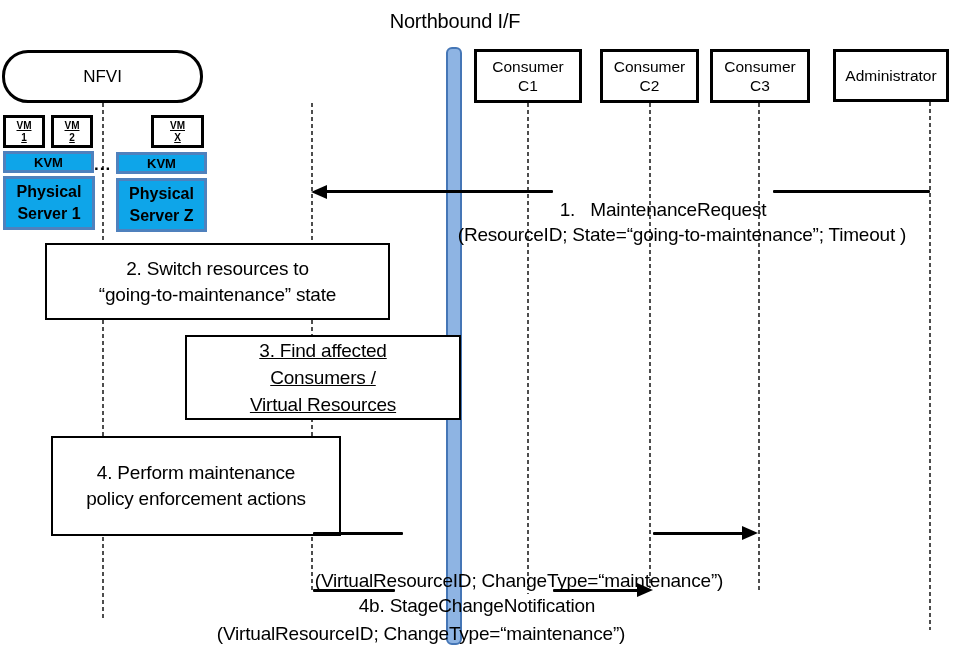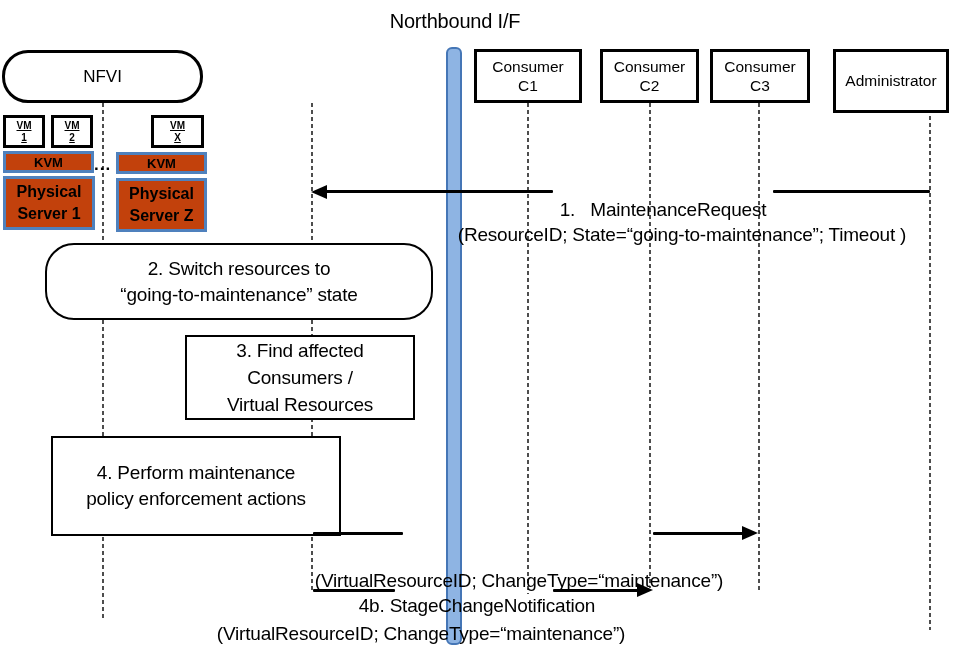--- a/index.html
+++ b/index.html
@@ -34,21 +34,21 @@
     z-index:3;white-space:pre-line;line-height:1.25;
   }
   .entity.big{font-size:17px;border-radius:26px;}
   .entity.small{font-size:15.5px;}
   .inner-black{
     border:3px solid #000;background:#fff;box-sizing:border-box;
     display:flex;align-items:center;justify-content:center;text-align:center;
     font-size:10px;font-weight:600;white-space:pre-line;line-height:1.2;z-index:3;text-decoration:underline;
   }
   .inner-blue{
-    border:3px solid var(--accent-blue);background:#c2410c;box-sizing:border-box;
+    border:3px solid var(--accent-blue);background:#0ea5e9;box-sizing:border-box;
     display:flex;align-items:center;justify-content:center;text-align:center;
     font-weight:600;white-space:pre-line;z-index:3;
   }
   .kvm{font-size:13px;}
   .pserver{font-size:16px;line-height:1.35;}
   .dots{font-size:17px;font-weight:bold;letter-spacing:1px;z-index:3;line-height:1;}
   .stepbox{
     border:2px solid #000;background:#fff;box-sizing:border-box;
     display:flex;align-items:center;justify-content:center;text-align:center;
     font-size:19px;line-height:26px;white-space:pre-line;z-index:3;letter-spacing:-0.2px;
@@ -95,43 +95,43 @@
 C1</span>
   </div>
   <div class="abs entity small" style="left:600px;top:49px;width:99px;height:54px;">
     <span>Consumer
 C2</span>
   </div>
   <div class="abs entity small" style="left:710px;top:49px;width:100px;height:54px;">
     <span>Consumer
 C3</span>
   </div>
-  <div class="abs entity small" style="left:833px;top:49px;width:116px;height:64px;">
+  <div class="abs entity small" style="left:833px;top:49px;width:116px;height:53px;">
     <span>Administrator</span>
   </div>
 
   <div class="abs inner-black" style="left:3px;top:115px;width:42px;height:33px;">VM
 1</div>
   <div class="abs inner-black" style="left:51px;top:115px;width:42px;height:33px;">VM
 2</div>
   <div class="abs inner-black" style="left:151px;top:115px;width:53px;height:33px;">VM
 X</div>
 
   <div class="abs inner-blue kvm" style="left:3px;top:151px;width:91px;height:22px;">KVM</div>
   <div class="abs dots" style="left:94px;top:156px;">...</div>
   <div class="abs inner-blue kvm" style="left:116px;top:152px;width:91px;height:22px;">KVM</div>
 
   <div class="abs inner-blue pserver" style="left:3px;top:176px;width:92px;height:54px;">Physical
 Server 1</div>
   <div class="abs inner-blue pserver" style="left:116px;top:178px;width:91px;height:54px;">Physical
 Server Z</div>
 
-  <div class="abs stepbox" style="left:45px;top:243px;width:388px;height:77px;border-radius:29px;">2. Switch resources to
+  <div class="abs stepbox" style="left:45px;top:243px;width:345px;height:77px;">2. Switch resources to
 “going-to-maintenance” state</div>
-  <div class="abs stepbox" style="left:185px;top:335px;width:230px;height:85px;line-height:27px;">3. Find affected
+  <div class="abs stepbox" style="left:185px;top:335px;width:276px;height:85px;line-height:27px;text-decoration:underline;">3. Find affected
 Consumers /
 Virtual Resources</div>
   <div class="abs stepbox" style="left:51px;top:436px;width:290px;height:100px;">4. Perform maintenance
 policy enforcement actions</div>
 
   <div class="abs head-left" style="left:311px;top:185px;"></div>
   <div class="abs seg" style="left:326px;top:190px;width:227px;"></div>
   <div class="abs seg" style="left:773px;top:190px;width:157px;"></div>
   <div class="abs msgtext" style="left:663px;top:162px;">1.   MaintenanceRequest</div>
   <div class="abs msgtext" style="left:682px;top:187px;">(ResourceID; State=“going-to-maintenance”; Timeout )</div>

